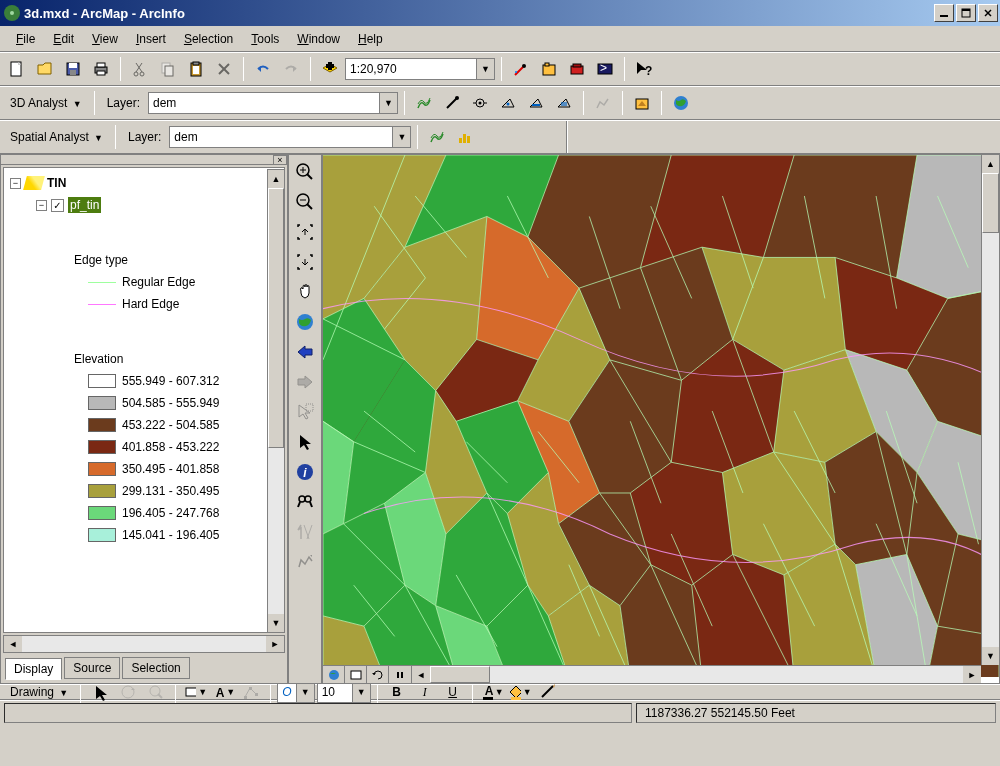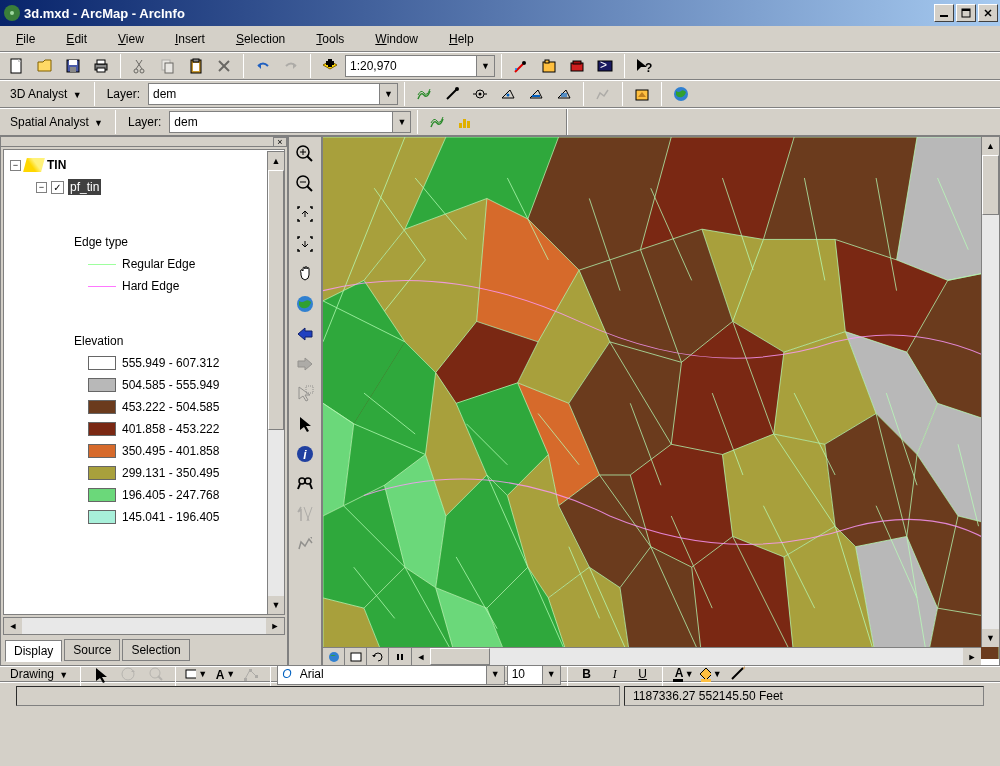--- a/index.html
+++ b/index.html
@@ -2,44 +2,44 @@
 <html><head>
 <meta charset="utf-8">
 <style>
 * { box-sizing: border-box; margin: 0; padding: 0; font-family: Tahoma, Arial, sans-serif; font-size: 12px; }
 body { background: #d4d0c8; width: 1000px; height: 766px; overflow: hidden; position: relative; }
 .titlebar { height: 26px; background: linear-gradient(to right, #08246b, #a6caf0); display: flex; align-items: center; padding: 0 2px; }
 .app-icon { width: 16px; height: 16px; background: #3a7e3a; border-radius: 50%; margin-right: 4px; margin-left: 2px; display: inline-flex; align-items: center; justify-content: center; }
 .titletext { color: #fff; font-weight: bold; font-size: 13px; flex: 1; }
 .win-btns { display: flex; gap: 2px; }
 .win-btn { width: 20px; height: 18px; background: #d4d0c8; border: 1px solid #fff; border-right-color: #404040; border-bottom-color: #404040; display: flex; align-items: center; justify-content: center; font-family: Arial; font-size: 11px; font-weight: bold; cursor: pointer; }
-.menubar { height: 26px; display: flex; align-items: center; padding: 0 8px; gap: 15px; border-bottom: 1px solid #808080; }
+.menubar { height: 26px; display: flex; align-items: center; padding: 0 8px; gap: 2px; border-bottom: 1px solid #808080; }
 .menuitem { padding: 3px 8px; cursor: pointer; }
 .menuitem .u { text-decoration: underline; }
-.toolbar { height: 28px; display: flex; align-items: center; padding: 2px 4px; gap: 2px; border-bottom: 1px solid #808080; border-top: 1px solid #fff; }
+.toolbar { height: 34px; display: flex; align-items: center; padding: 2px 4px; gap: 2px; border-bottom: 1px solid #808080; border-top: 1px solid #fff; }
 .tbtn { width: 26px; height: 26px; display: inline-flex; align-items: center; justify-content: center; border: 1px solid transparent; cursor: pointer; }
 .sep { width: 1px; height: 24px; background: #808080; margin: 0 4px; border-right: 1px solid #fff; }
 .dd-combo { display: inline-flex; align-items: center; }
 .dd-label { padding: 3px 6px; }
 .dd-arrow { font-size: 9px; margin-left: 2px; }
 .combo { display: inline-flex; border: 1px solid #808080; background: #fff; height: 22px; }
 .combo input { border: none; outline: none; padding: 2px 4px; font-size: 12px; }
 .combo .cbtn { width: 18px; background: #d4d0c8; border-left: 1px solid #808080; display: flex; align-items: center; justify-content: center; font-size: 9px; cursor: pointer; }
 .label { padding: 0 6px; }
 .workarea { display: flex; height: 530px; position: relative; }
 .toc-panel { width: 288px; background: #d4d0c8; border: 1px solid #808080; display: flex; flex-direction: column; position: relative; }
 .toc-header { height: 10px; background: #d4d0c8; display: flex; justify-content: flex-end; border-bottom: 1px solid #808080; }
 .toc-close { width: 14px; height: 10px; font-size: 9px; display: flex; align-items: center; justify-content: center; cursor: pointer; background: #d4d0c8; border: 1px solid #808080; }
 .toc-tree { flex: 1; background: #fff; border: 1px solid #808080; margin: 2px; overflow: hidden; padding: 4px; position: relative; }
 .tree-row { display: flex; align-items: center; height: 22px; white-space: nowrap; }
 .tree-exp { width: 11px; height: 11px; border: 1px solid #808080; display: inline-flex; align-items: center; justify-content: center; font-size: 9px; margin-right: 4px; cursor: pointer; line-height: 1; }
 .tree-chk { width: 13px; height: 13px; border: 1px solid #808080; margin-right: 4px; display: inline-flex; align-items: center; justify-content: center; font-size: 10px; cursor: pointer; }
 .tl-icon { width: 18px; height: 14px; margin-right: 4px; display: inline-block; }
 .layers-icon { background: linear-gradient(45deg, #ffd700 40%, #fff27a 60%); transform: skewX(-15deg); }
-.sel-text { background: #404040; color: #fff; padding: 1px 2px; }
+.sel-text { background: #4d7c0f; color: #fff; padding: 1px 2px; }
 .leg-row { display: flex; align-items: center; height: 22px; padding-left: 80px; }
 .leg-row.hdr { padding-left: 66px; margin-top: 33px; }
 .swatch { width: 28px; height: 14px; margin-right: 6px; border: 1px solid #666; flex-shrink: 0; }
 .line-sw { width: 28px; height: 0; border-top: 1px solid; margin-right: 6px; flex-shrink: 0; }
 .nswatch { width: 28px; height: 14px; margin-right: 6px; border: 1px solid #666; background: #fff; flex-shrink: 0; }
 .toc-vscroll { position: absolute; right: 2px; top: 14px; bottom: 50px; width: 18px; background: #e8e8e8; border: 1px solid #808080; }
 .toc-vscroll .arrow { height: 18px; background: #d4d0c8; display: flex; align-items: center; justify-content: center; font-size: 9px; cursor: pointer; }
 .toc-vscroll .thumb { position: absolute; top: 18px; left: 0; right: 0; height: 260px; background: #d4d0c8; border: 1px solid #fff; border-right-color: #808080; border-bottom-color: #808080; }
 .toc-hscroll { height: 18px; margin: 0 2px; background: #e8e8e8; border: 1px solid #808080; display: flex; }
 .toc-hscroll .arrow { width: 18px; background: #d4d0c8; display: flex; align-items: center; justify-content: center; font-size: 9px; cursor: pointer; }
@@ -52,21 +52,21 @@
 .map-canvas { position: absolute; inset: 0; }
 .map-hscroll { position: absolute; bottom: 0; left: 0; right: 18px; height: 18px; background: #e8e8e8; border-top: 1px solid #808080; display: flex; }
 .map-hscroll .arrow { width: 18px; background: #d4d0c8; display: flex; align-items: center; justify-content: center; font-size: 9px; cursor: pointer; }
 .map-hscroll .thumb { width: 60px; background: #d4d0c8; border: 1px solid #fff; border-right-color: #808080; border-bottom-color: #808080; }
 .map-hscroll .tabs-left { display: flex; background: #d4d0c8; border-right: 1px solid #808080; }
 .map-hscroll .tab { width: 22px; display: flex; align-items: center; justify-content: center; border-right: 1px solid #808080; cursor: pointer; }
 .map-vscroll { position: absolute; top: 0; right: 0; bottom: 18px; width: 18px; background: #e8e8e8; border-left: 1px solid #808080; }
 .map-vscroll .arrow { height: 18px; background: #d4d0c8; display: flex; align-items: center; justify-content: center; font-size: 9px; cursor: pointer; }
 .map-vscroll .thumb { position: absolute; top: 18px; left: 0; right: 0; height: 60px; background: #d4d0c8; border: 1px solid #fff; border-right-color: #808080; border-bottom-color: #808080; }
 .bottom-toolbar { height: 16px; display: flex; align-items: center; padding: 2px 4px; gap: 2px; border-top: 1px solid #fff; border-bottom: 1px solid #808080; }
-.statusbar { height: 26px; display: flex; align-items: center; padding: 2px 16px; border-top: 1px solid #fff; }
+.statusbar { height: 26px; display: flex; align-items: flex-start; padding: 2px 4px; border-top: 1px solid #fff; }
 .status-cell { border: 1px inset #808080; padding: 2px 8px; height: 20px; display: flex; align-items: center; }
 .status-cell.long { flex: 1; margin-right: 4px; }
 .status-cell.coords { width: 360px; }
 svg { display: block; }
 </style>
 </head>
 <body>
 
 <div class="titlebar">
   <span class="app-icon">
@@ -784,21 +784,20 @@
       <svg width="18" height="18">
         <path d="M3 14 L8 5 L14 11" fill="none" stroke="#888"></path>
         <rect x="2" y="13" width="3" height="3" fill="#888"></rect>
         <rect x="7" y="4" width="3" height="3" fill="#888"></rect>
         <rect x="13" y="10" width="3" height="3" fill="#888"></rect>
       </svg>
     </div>
   <div class="sep"></div>
   <div class="combo">
     <span style="padding:3px 4px;font-style:italic;color:#0060c0">O</span>
-    <input style="width: 190px;" value="Arial">
     <div class="cbtn">▼</div>
   </div>
   <div class="combo">
     <input style="width: 34px;" value="10">
     <div class="cbtn">▼</div>
   </div>
   <div class="sep"></div>
   <div class="tbtn">
       <b>B</b>
     </div>

